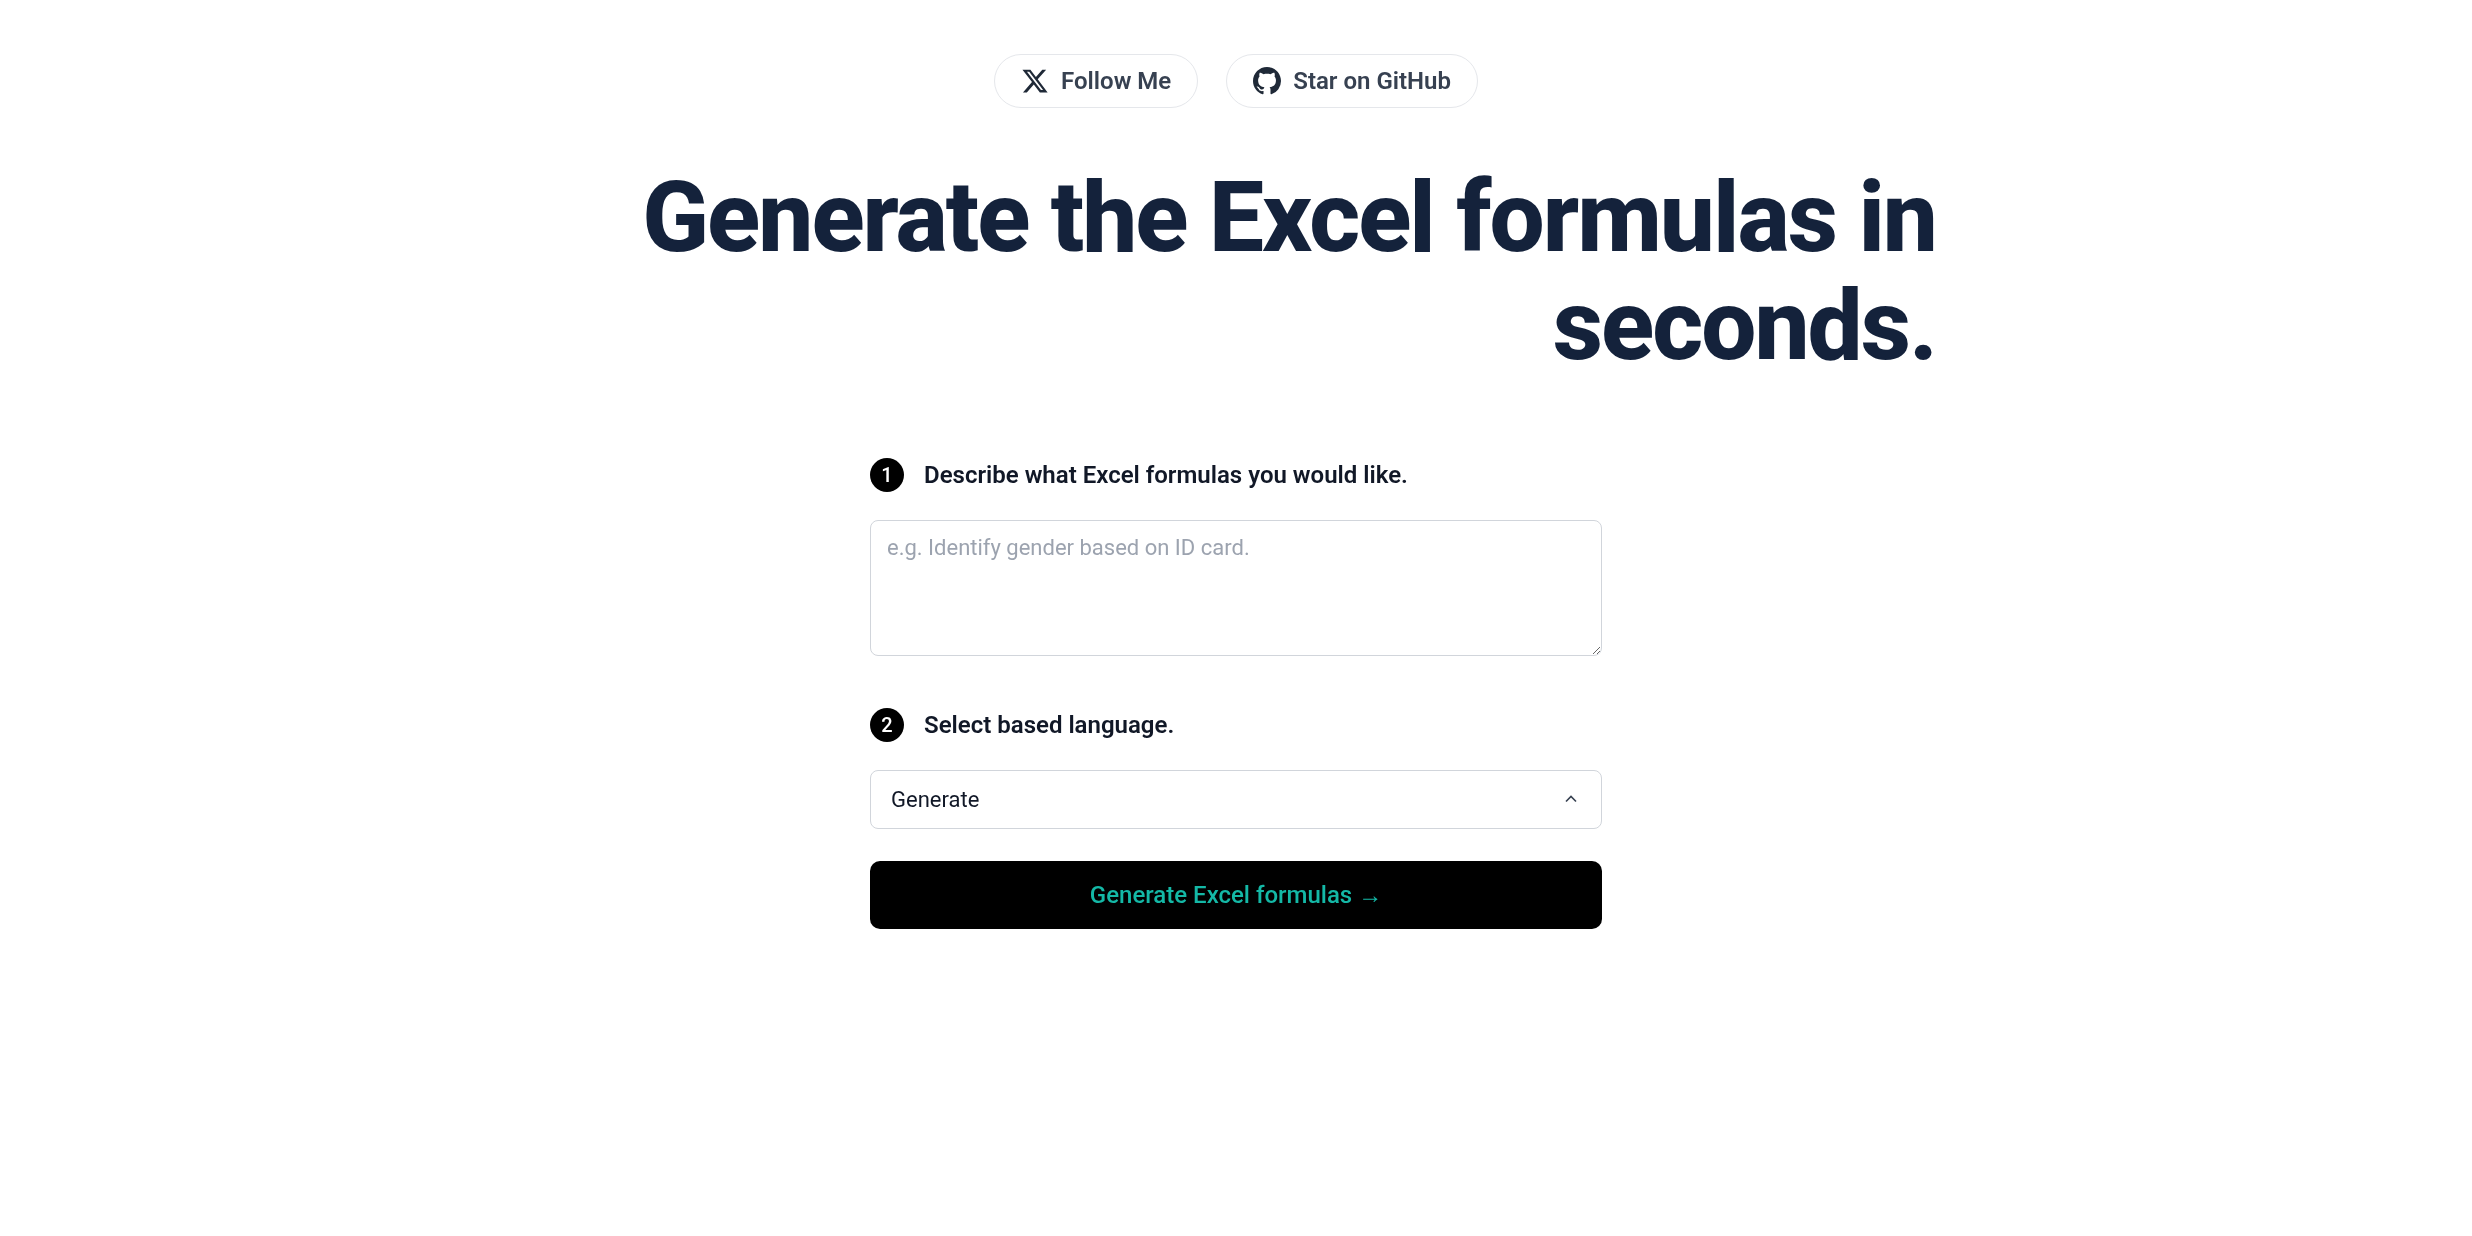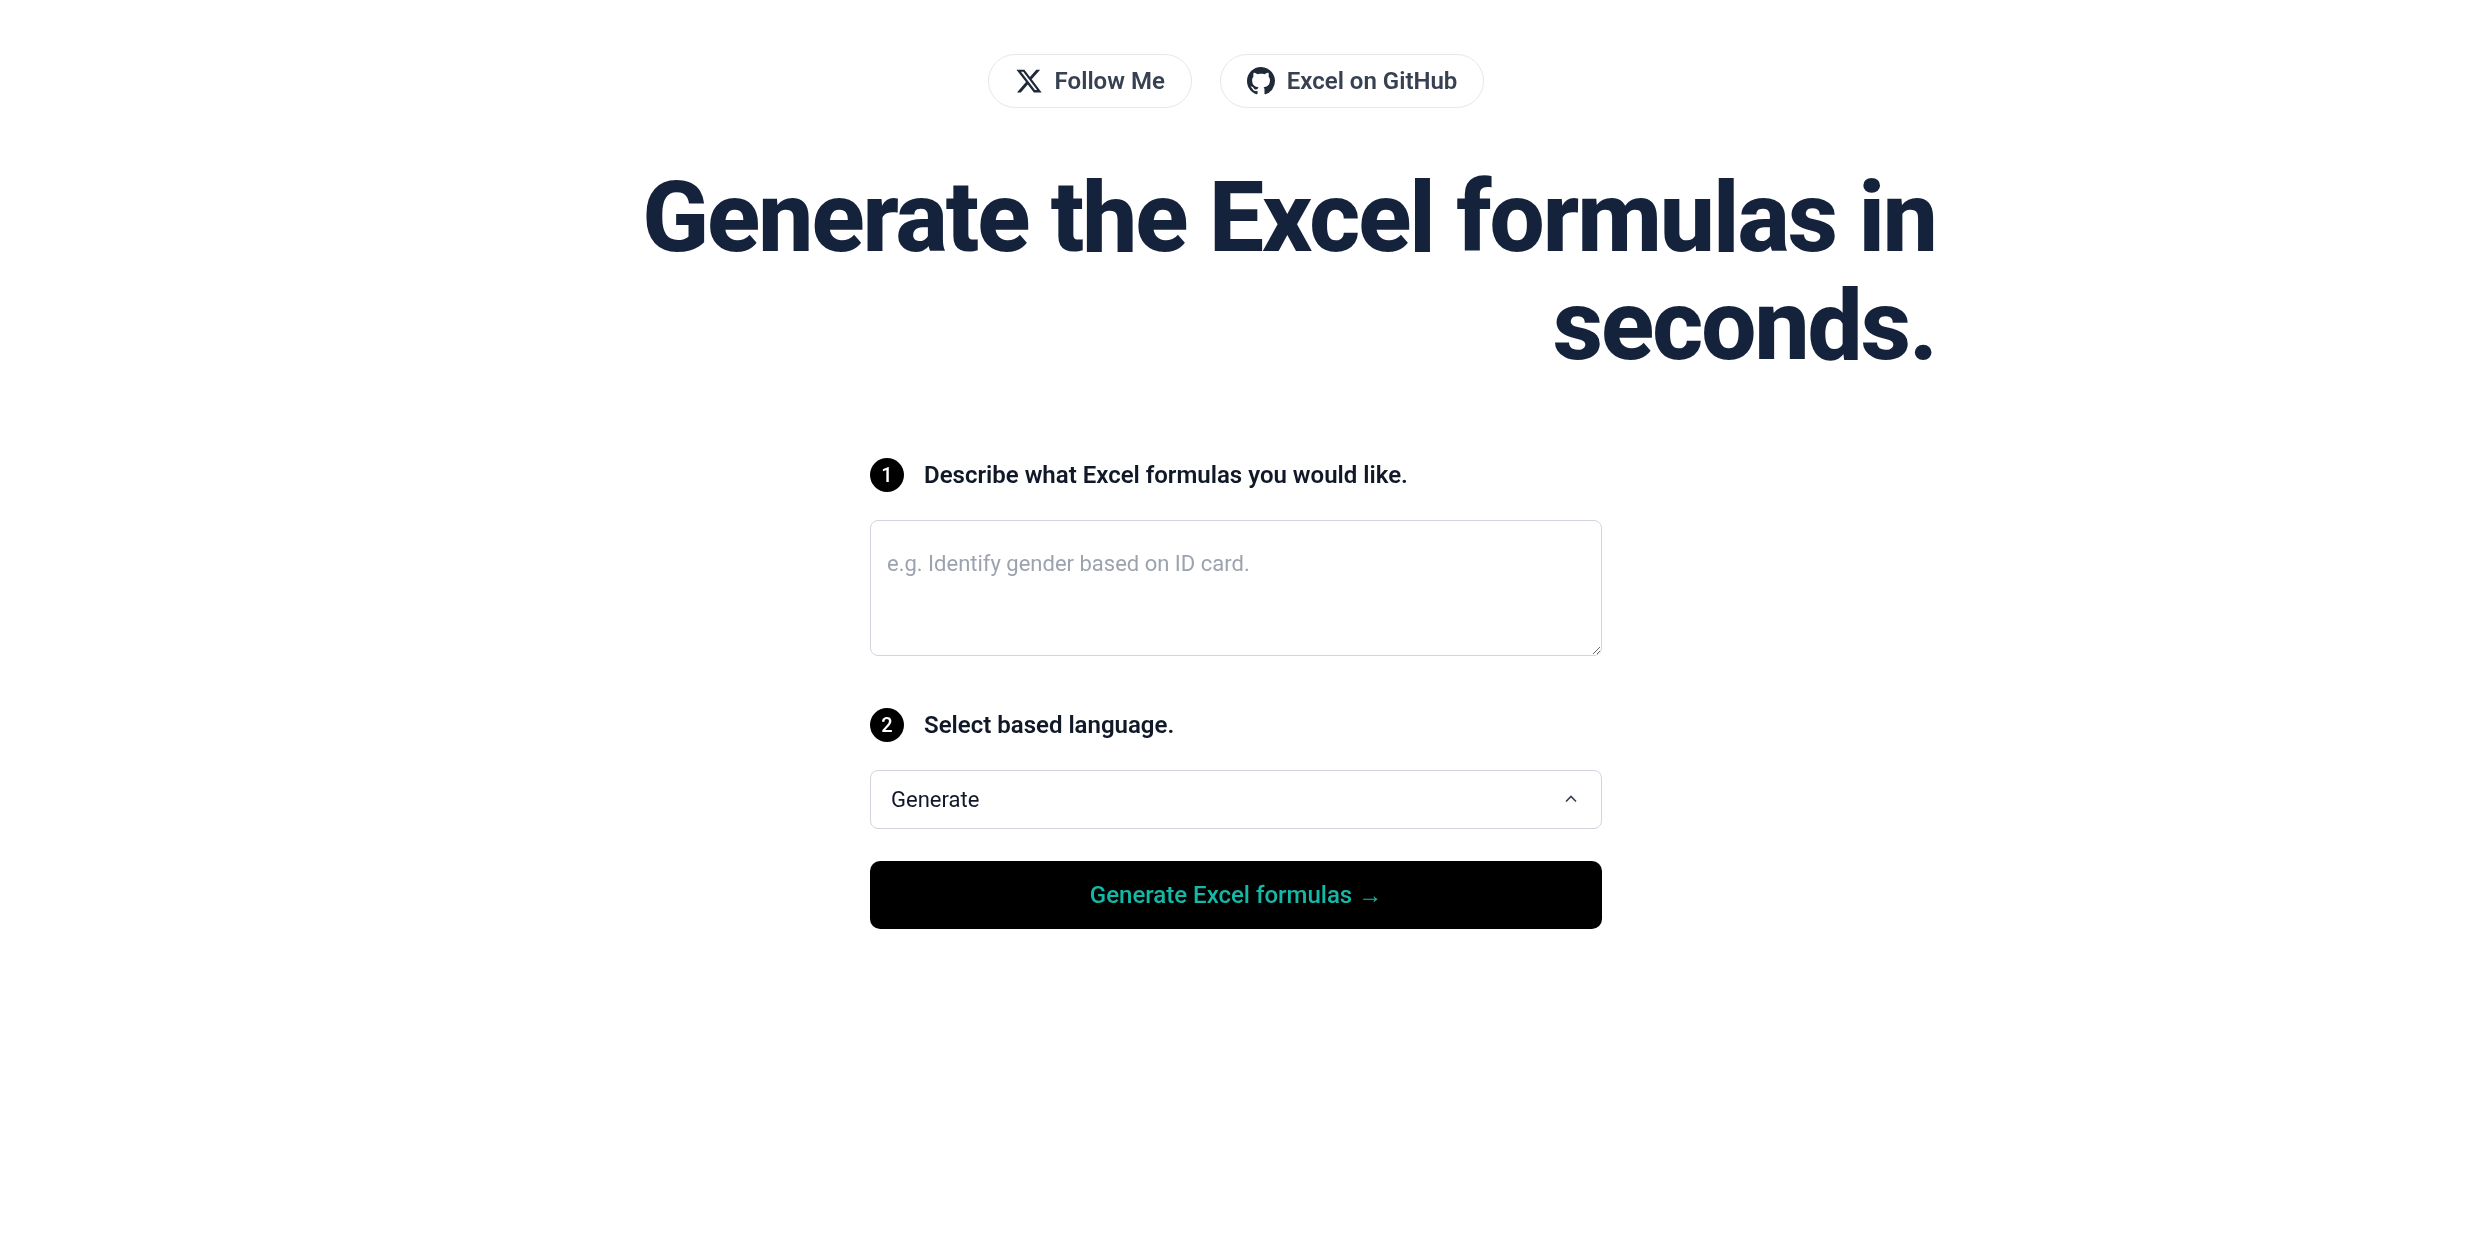--- a/index.html
+++ b/index.html
@@ -86,21 +86,21 @@
     
     .step-label {
       font-size: 24px;
       font-weight: 600;
       color: #111827;
     }
     
     .textarea-input {
       width: 100%;
       min-height: 136px;
-      padding: 30px 16px;
+      padding: 14px 16px;
       border: 1px solid #d1d5db;
       border-radius: 8px;
       font-size: 22px;
       font-family: inherit;
       color: #111827;
       resize: vertical;
       margin-bottom: 52px;
     }
     
     .textarea-input::placeholder {
@@ -156,21 +156,21 @@
   <a class="social-btn">
     <svg viewBox="0 0 24 24">
       <path d="M18.244 2.25h3.308l-7.227 8.26 8.502 11.24H16.17l-5.214-6.817L4.99 21.75H1.68l7.73-8.835L1.254 2.25H8.08l4.713 6.231zm-1.161 17.52h1.833L7.084 4.126H5.117z"></path>
     </svg>
     <span>Follow Me</span>
   </a>
   <a class="social-btn">
     <svg viewBox="0 0 24 24">
       <path d="M12 0C5.37 0 0 5.37 0 12c0 5.31 3.435 9.795 8.205 11.385.6.105.825-.255.825-.57 0-.285-.015-1.23-.015-2.235-3.015.555-3.795-.735-4.035-1.41-.135-.345-.72-1.41-1.23-1.695-.42-.225-1.02-.78-.015-.795.945-.015 1.62.87 1.845 1.23 1.08 1.815 2.805 1.305 3.495.99.105-.78.42-1.305.765-1.605-2.67-.3-5.46-1.335-5.46-5.925 0-1.305.465-2.385 1.23-3.225-.12-.3-.54-1.53.12-3.18 0 0 1.005-.315 3.3 1.23.96-.27 1.98-.405 3-.405s2.04.135 3 .405c2.295-1.56 3.3-1.23 3.3-1.23.66 1.65.24 2.88.12 3.18.765.84 1.23 1.905 1.23 3.225 0 4.605-2.805 5.625-5.475 5.925.435.375.81 1.095.81 2.22 0 1.605-.015 2.895-.015 3.3 0 .315.225.69.825.57A12.02 12.02 0 0024 12c0-6.63-5.37-12-12-12z"></path>
     </svg>
-    <span>Excel on GitHub</span>
+    <span>Star on GitHub</span>
   </a>
 </div>
 
 <h1 class="main-title">Generate the Excel formulas in seconds.</h1>
 
 <div class="form-container">
 
   <div class="step-header">
     <div class="step-number">1</div>
     <div class="step-label">Describe what Excel formulas you would like.</div>

